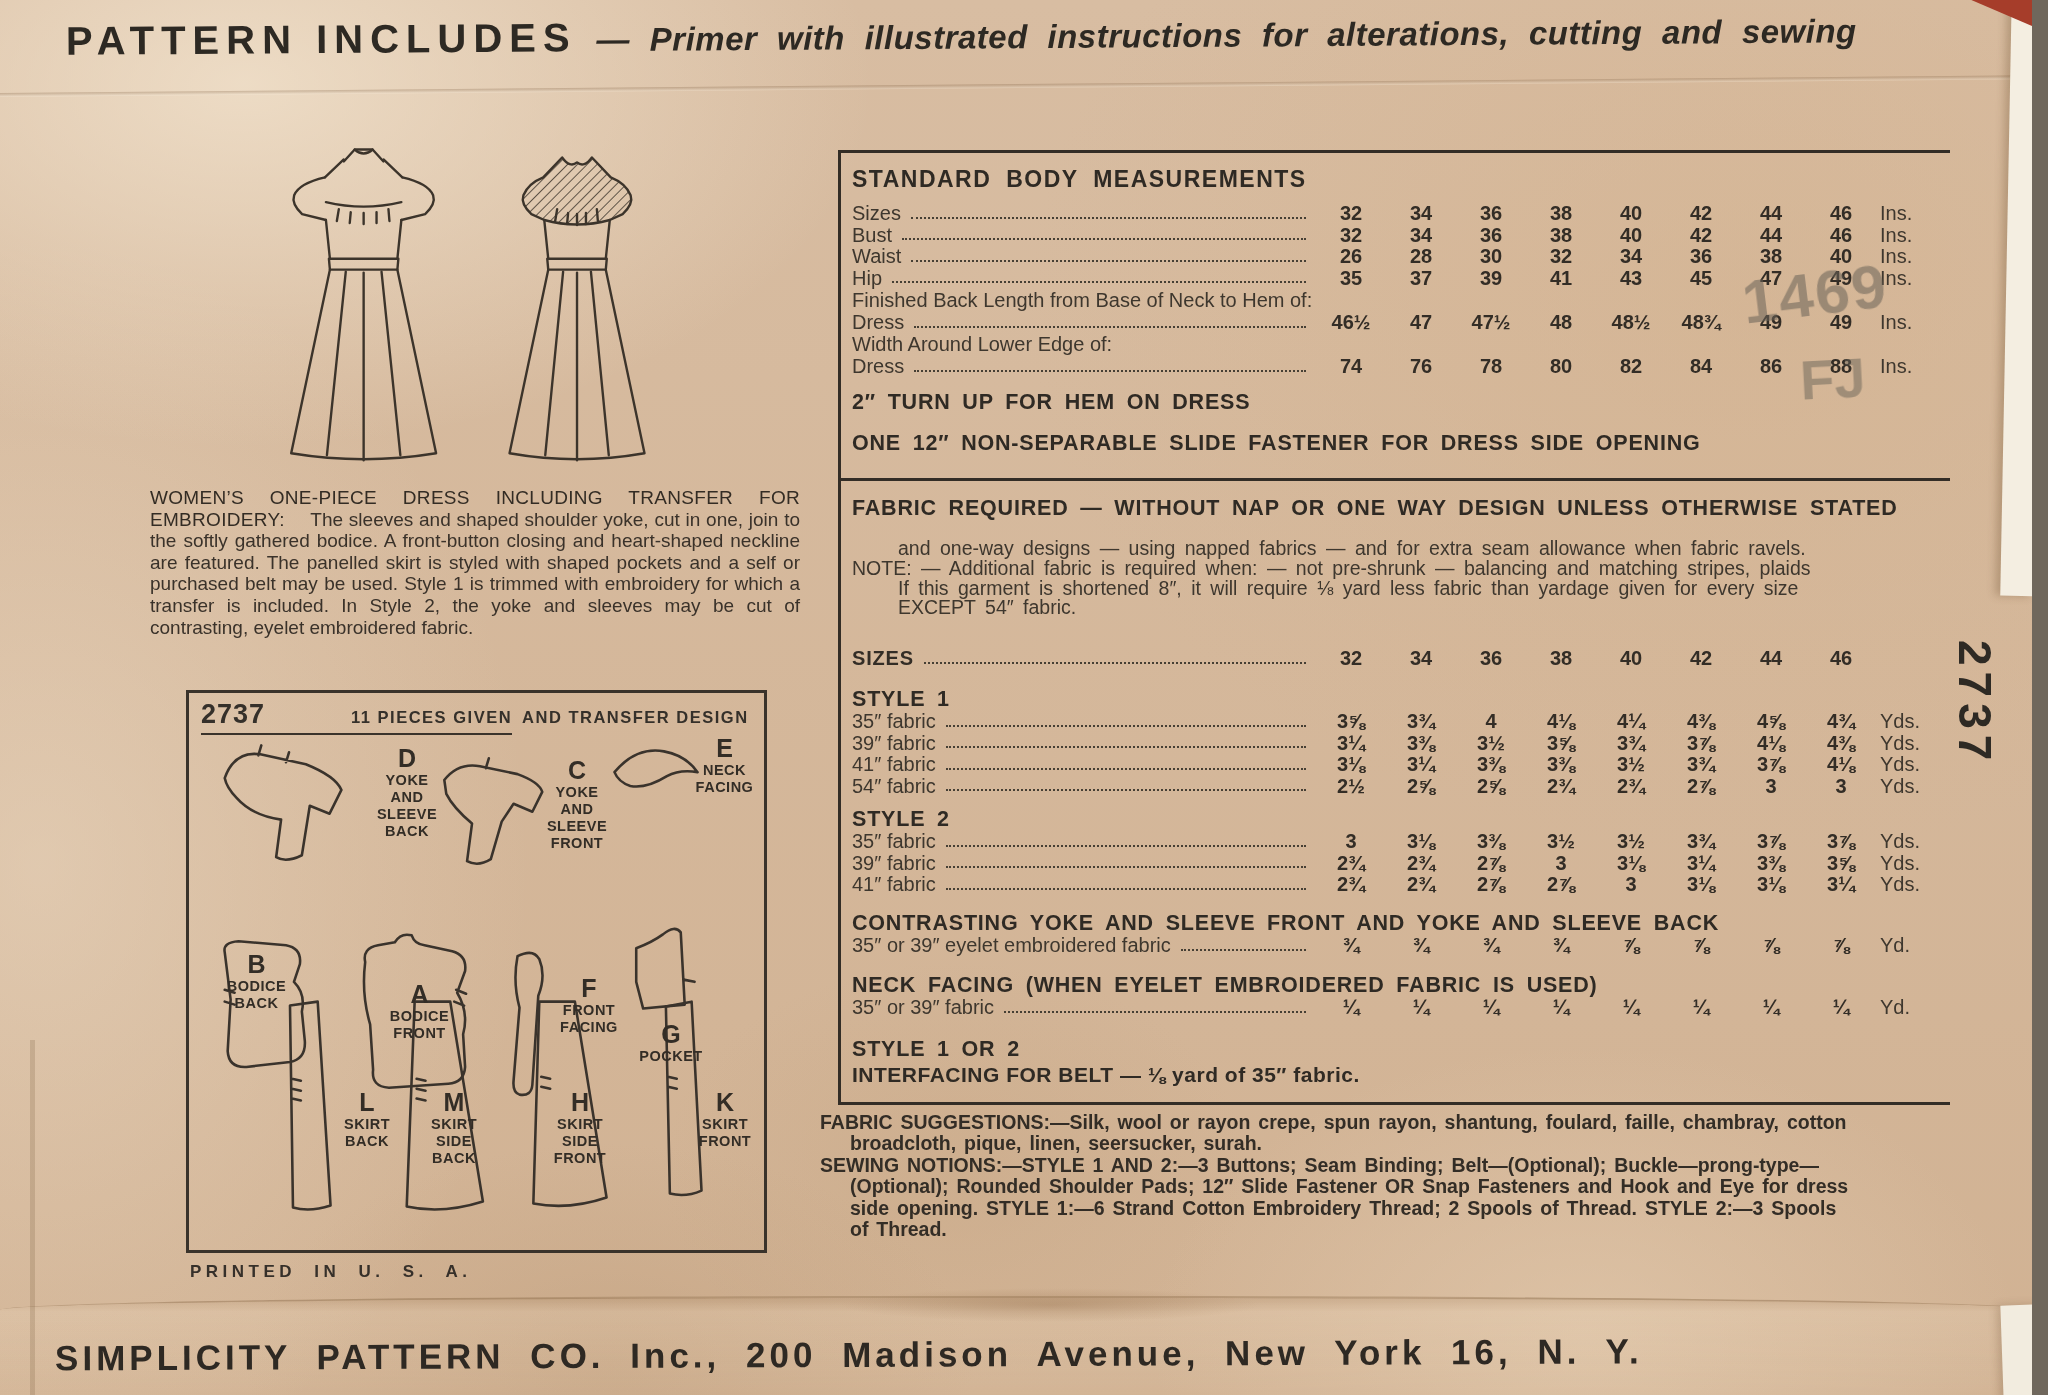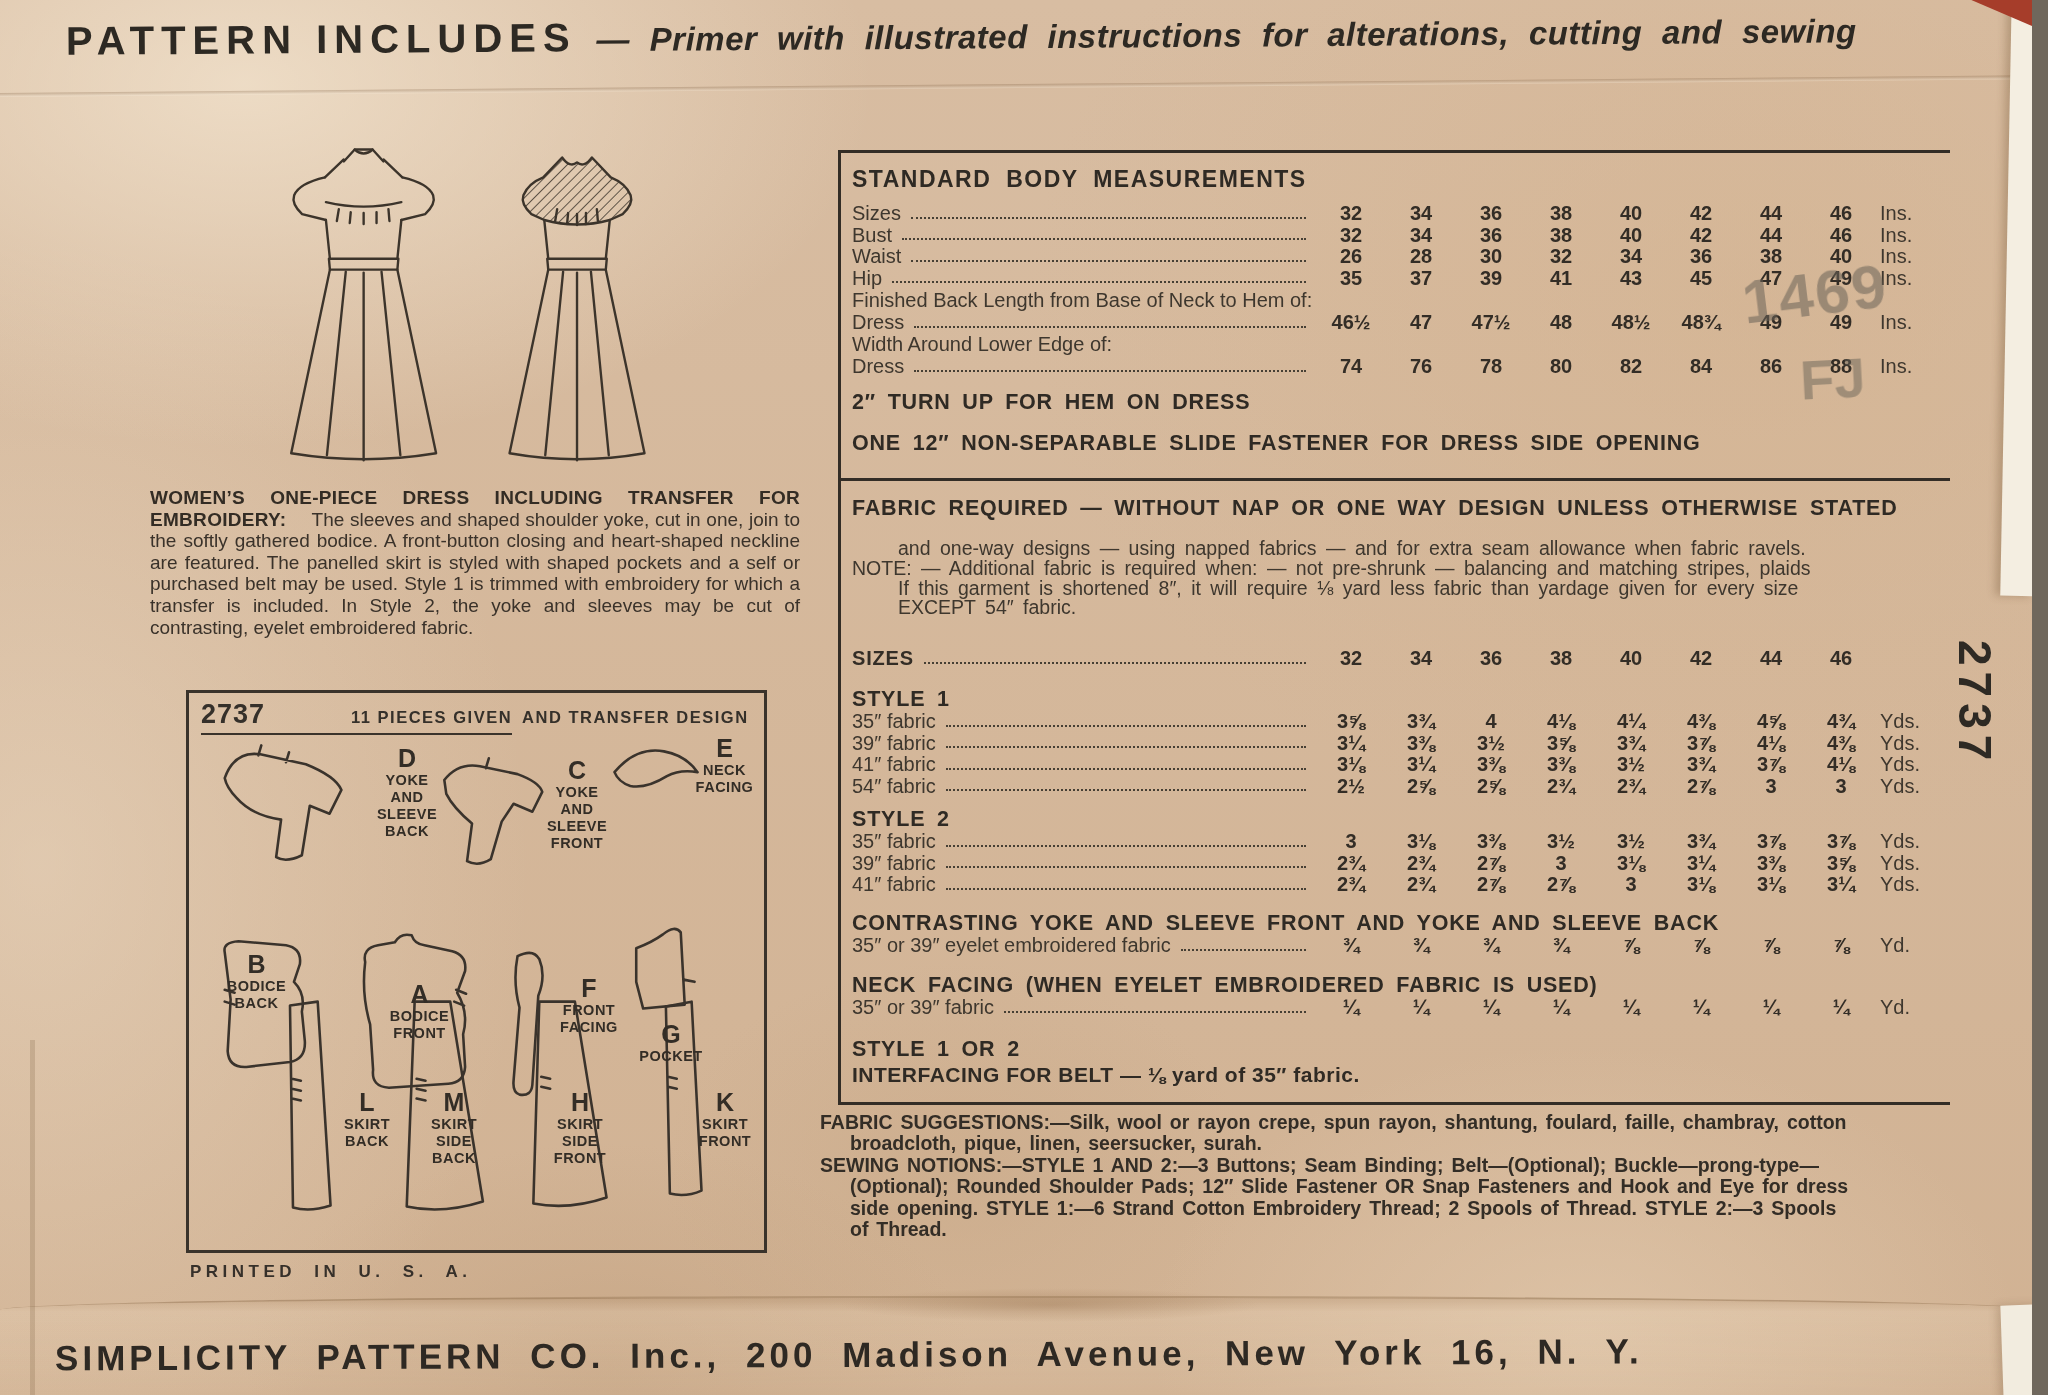--- a/index.html
+++ b/index.html
@@ -34,21 +34,21 @@
   .side-shadow-left{left:30px;top:1040px;width:5px;height:355px;background:rgba(120,90,60,.22);}
   
   .banner{left:66px;top:12px;width:1950px;display:flex;align-items:baseline;gap:20px;
     transform:rotate(-0.4deg);color:#2d2923;white-space:nowrap;}
   .banner .t1{font-size:40px;font-weight:700;letter-spacing:7px;}
   .banner .t2{font-size:33px;font-weight:700;font-style:italic;word-spacing:10px;letter-spacing:.5px;}
   
   .sketches{left:128px;top:90px;}
   .desc{left:150px;top:487px;width:650px;font-size:19px;line-height:21.6px;
     text-align:justify;color:#3a322a;margin:0;}
-  .desc strong{font-weight:700;color:#332c24;margin-right:20px;letter-spacing:.3px;}
+  .desc strong{font-weight:400;color:#332c24;margin-right:20px;letter-spacing:.3px;}
   .pieces-box{left:186px;top:690px;width:575px;height:557px;border:3px solid #3a332b;}
   .pieces-header{position:absolute;left:12px;top:6px;right:8px;display:flex;align-items:baseline;}
   .ph-u{display:flex;align-items:baseline;border-bottom:2.5px solid #3a332b;padding-bottom:3px;}
   .ph-num{font-size:27px;font-weight:700;letter-spacing:1px;}
   .ph-gap{display:inline-block;width:86px;}
   .ph-given{font-size:16.5px;font-weight:700;letter-spacing:1.5px;}
   .ph-rest{font-size:16.5px;font-weight:700;letter-spacing:1.5px;margin-left:10px;}
   .piece-label{position:absolute;text-align:center;color:#332d26;}
   .pletter{font-size:25px;font-weight:700;line-height:27px;}
   .pname{font-size:14.5px;font-weight:700;line-height:17px;letter-spacing:.5px;}

